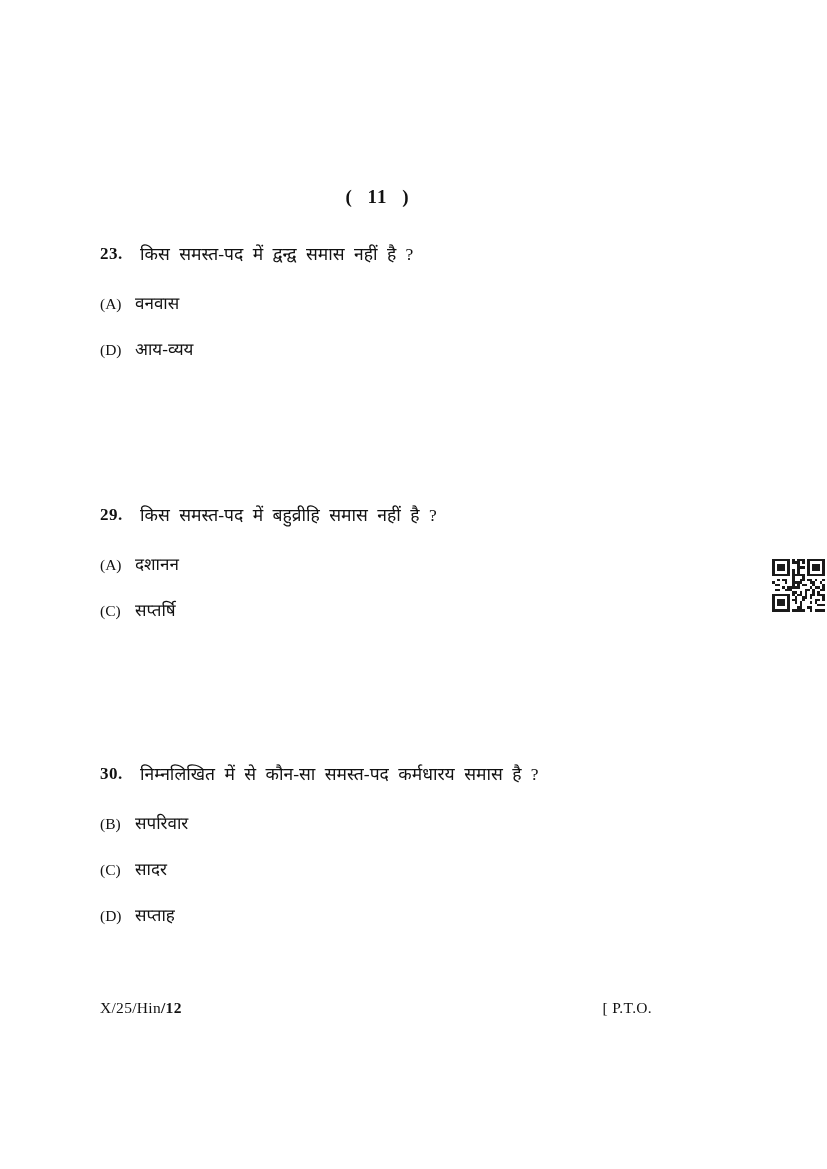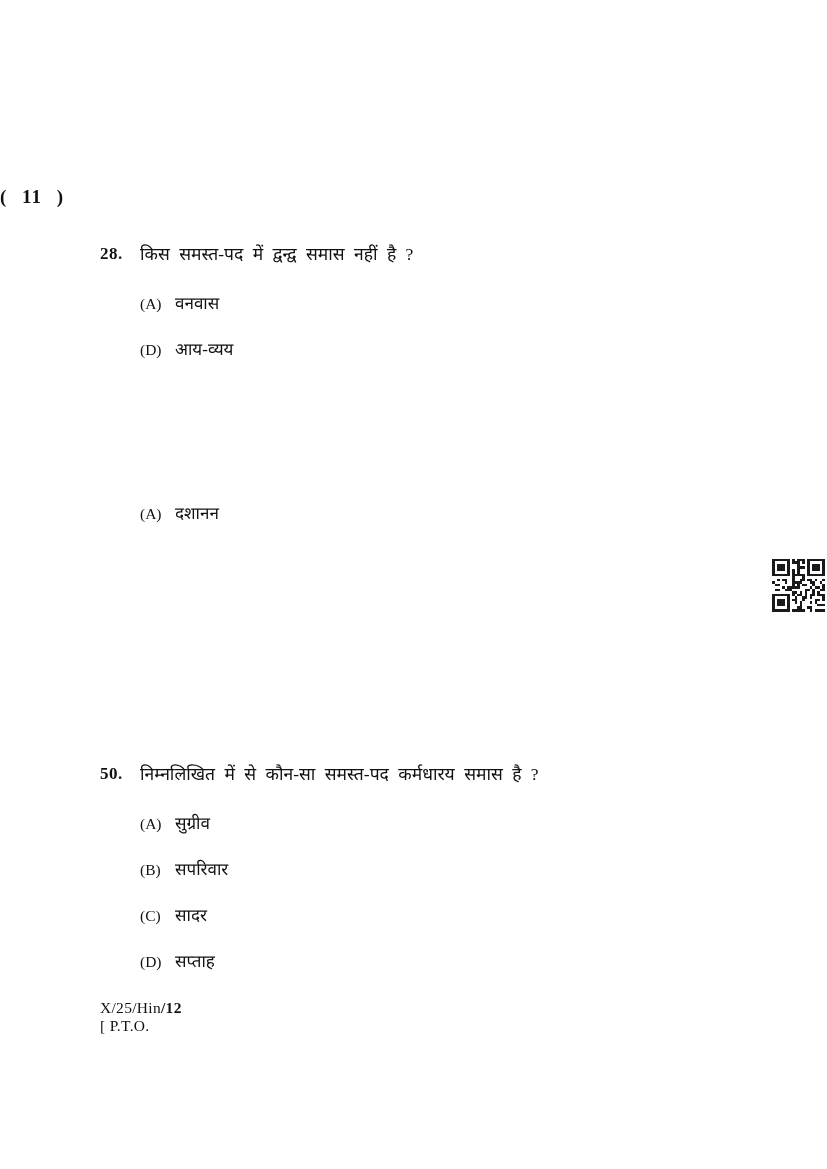--- a/index.html
+++ b/index.html
@@ -7,21 +7,21 @@
   body {
     position: relative;
     font-family: "Liberation Serif", "DejaVu Serif", serif;
     color: #111111;
   }
   .page-number {
     position: absolute;
     top: 186px;
     left: 0;
     width: 755px;
-    text-align: left;
+    text-align: center;
     font-weight: bold;
     font-size: 19px;
     letter-spacing: 1px;
     word-spacing: 9px;
   }
   .question {
     position: absolute;
     left: 100px;
     width: 580px;
   }
@@ -37,81 +37,82 @@
   .q-num {
     display: inline-block;
     width: 40px;
     font-weight: bold;
     font-size: 17px;
     vertical-align: top;
     letter-spacing: 0.5px;
   }
   .q-text { word-spacing: 5px; }
   .option {
-    margin-left: 40px;
     margin-bottom: 26px;
     font-size: 17px;
     line-height: 20px;
     white-space: nowrap;
   }
   .opt-label {
     display: inline-block;
     width: 35px;
     font-size: 15.5px;
   }
   .footer {
     position: absolute;
     top: 999px;
     left: 100px;
     width: 552px;
     display: flex;
     justify-content: space-between;
     font-size: 15.5px;
     letter-spacing: 0.3px;
-    flex-direction: column;
   }
   .footer .bold-part { font-weight: bold; }
   .qr {
     position: absolute;
     top: 558px;
     left: 772px;
     width: 53px;
     height: 54px;
   }
   .qr svg { width: 100%; height: 100%; shape-rendering: crispEdges; }
 </style>
 </head>
 <body>
 
 <div class="page-number">( 11 )</div>
 
 <div class="question" id="q28">
   <div class="q-row">
-    <span class="q-num">28.</span><span class="q-text">किस समस्त-पद में द्वन्द्व समास नहीं है ?</span>
+    <span class="q-num">23.</span><span class="q-text">किस समस्त-पद में द्वन्द्व समास नहीं है ?</span>
   </div>
   <div class="option">
     <span class="opt-label">(A)</span><span class="opt-text">वनवास</span>
   </div>
   <div class="option">
     <span class="opt-label">(D)</span><span class="opt-text">आय-व्यय</span>
   </div>
 </div>
 
 <div class="question" id="q29">
+  <div class="q-row">
+    <span class="q-num">29.</span><span class="q-text">किस समस्त-पद में बहुव्रीहि समास नहीं है ?</span>
+  </div>
   <div class="option">
     <span class="opt-label">(A)</span><span class="opt-text">दशानन</span>
+  </div>
+  <div class="option">
+    <span class="opt-label">(C)</span><span class="opt-text">सप्तर्षि</span>
   </div>
 </div>
 
 <div class="question" id="q30">
   <div class="q-row">
-    <span class="q-num">50.</span><span class="q-text">निम्नलिखित में से कौन-सा समस्त-पद कर्मधारय समास है ?</span>
-  </div>
-  <div class="option">
-    <span class="opt-label">(A)</span><span class="opt-text">सुग्रीव</span>
+    <span class="q-num">30.</span><span class="q-text">निम्नलिखित में से कौन-सा समस्त-पद कर्मधारय समास है ?</span>
   </div>
   <div class="option">
     <span class="opt-label">(B)</span><span class="opt-text">सपरिवार</span>
   </div>
   <div class="option">
     <span class="opt-label">(C)</span><span class="opt-text">सादर</span>
   </div>
   <div class="option">
     <span class="opt-label">(D)</span><span class="opt-text">सप्ताह</span>
   </div>

